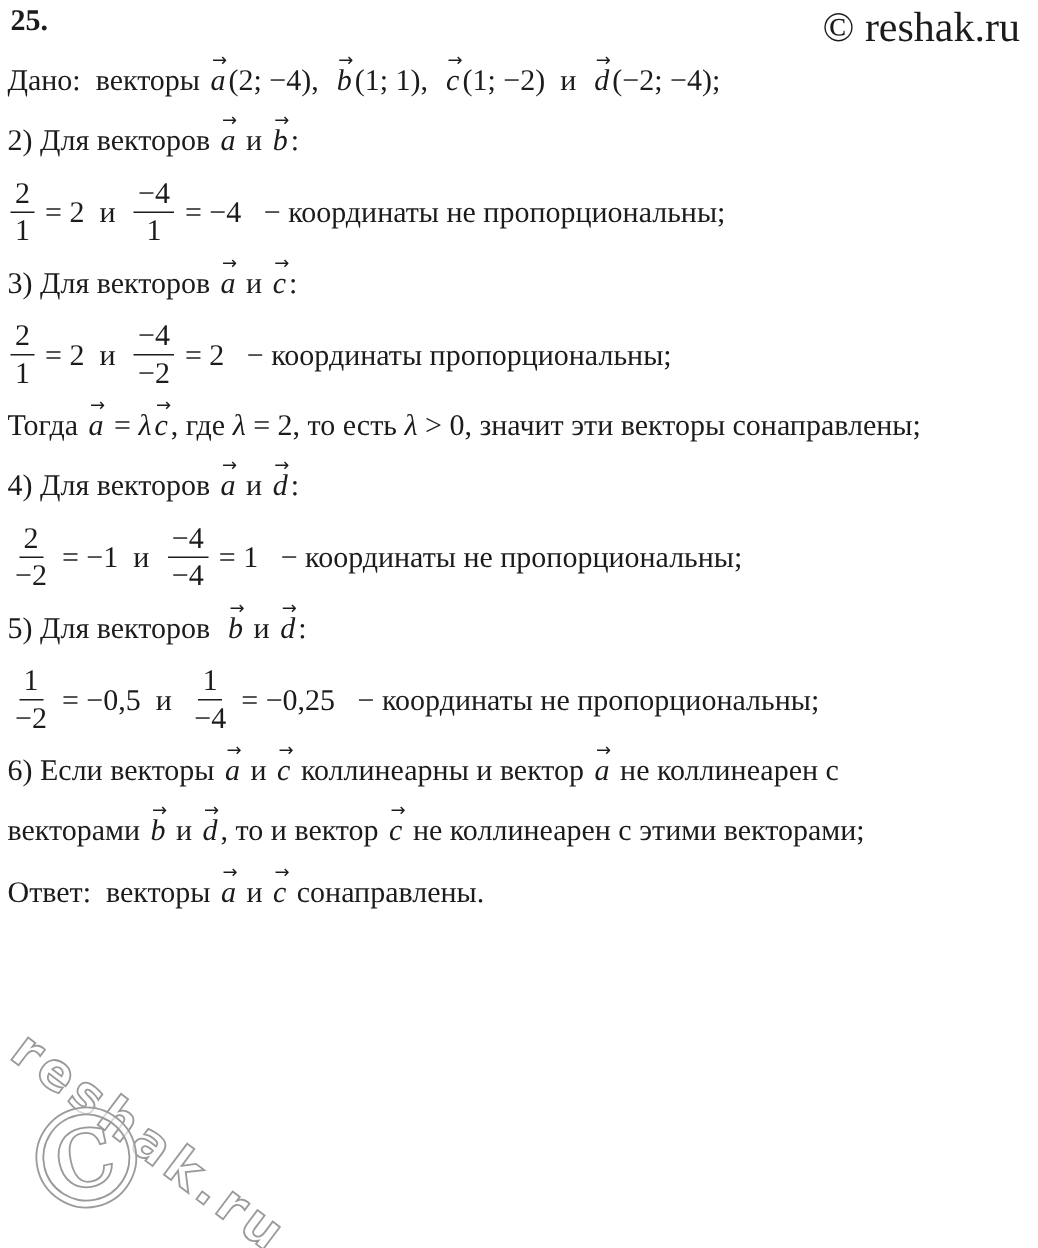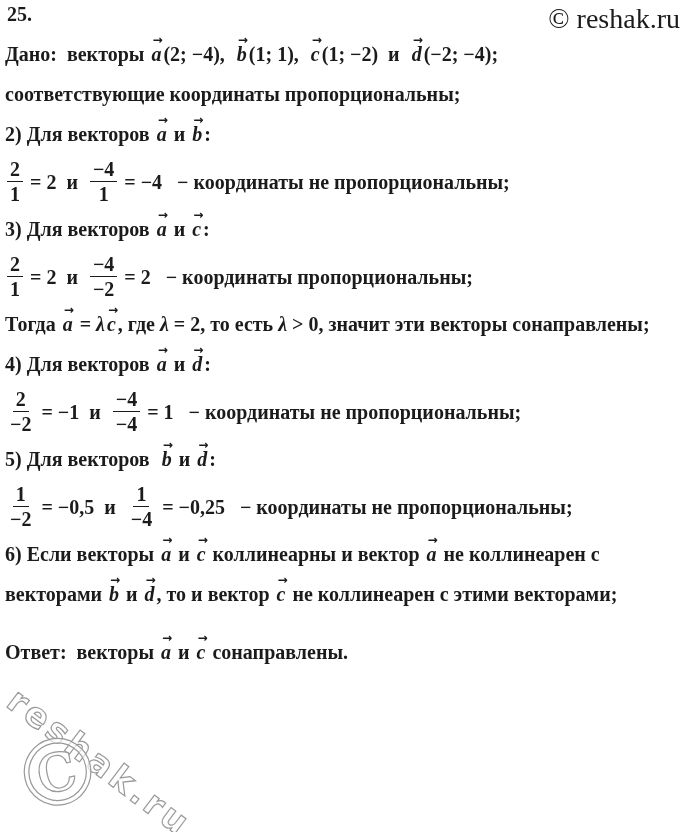--- a/index.html
+++ b/index.html
@@ -32,21 +32,20 @@
   .problem-number {
     font-weight: bold;
     font-size: 20px;
   }
   .site-copyright {
     font-size: 28px;
   }
   .line {
     line-height: 40px;
     white-space: pre;
-    font-weight: bold;
   }
   .fracline {
     display: flex;
     align-items: center;
     height: 55px;
     white-space: pre;
   }
   .fracline > span { flex: none; }
   .frac {
     display: inline-flex;
@@ -82,21 +81,21 @@
     top: -10px;
     font-size: 12px;
     font-style: normal;
     font-family: "DejaVu Sans", sans-serif;
     line-height: 1;
   }
   .it {
     font-style: italic;
   }
   [data-name="answer-line"] {
-    margin-top: 18px;
+    margin-top: 1px;
   }
   
   .watermark {
     position: absolute;
     z-index: 2;
     left: 0;
     top: 640px;
     width: 270px;
     height: 192px;
     pointer-events: none;
@@ -129,21 +128,20 @@
 </head>
 <body>
 
 <div class="doc" data-name="solution-document">
   <div class="header" data-name="page-header">
     <span class="problem-number" data-name="problem-number">25.</span>
     <span class="site-copyright" data-name="site-copyright">© reshak.ru</span>
   </div>
   <div data-name="document-lines">
       <div class="line" data-name="given-line"><span class="txt" data-name="text-segment">Дано:  векторы </span><span class="vec" data-name="vector-a"><span class="arr" data-name="vector-arrow-icon">→</span><span class="vl" data-name="vector-letter">a</span></span><span class="txt" data-name="text-segment">(2; −4),  </span><span class="vec" data-name="vector-b"><span class="arr" data-name="vector-arrow-icon">→</span><span class="vl" data-name="vector-letter">b</span></span><span class="txt" data-name="text-segment">(1; 1),  </span><span class="vec" data-name="vector-c"><span class="arr" data-name="vector-arrow-icon">→</span><span class="vl" data-name="vector-letter">c</span></span><span class="txt" data-name="text-segment">(1; −2)  и  </span><span class="vec" data-name="vector-d"><span class="arr" data-name="vector-arrow-icon">→</span><span class="vl" data-name="vector-letter">d</span></span><span class="txt" data-name="text-segment">(−2; −4);</span></div>
-      <div class="line" data-name="step1-line-2"><span class="txt" data-name="text-segment">соответствующие координаты пропорциональны;</span></div>
       <div class="line" data-name="step2-heading"><span class="txt" data-name="text-segment">2) Для векторов </span><span class="vec" data-name="vector-a"><span class="arr" data-name="vector-arrow-icon">→</span><span class="vl" data-name="vector-letter">a</span></span><span class="txt" data-name="text-segment"> и </span><span class="vec" data-name="vector-b"><span class="arr" data-name="vector-arrow-icon">→</span><span class="vl" data-name="vector-letter">b</span></span><span class="txt" data-name="text-segment">:</span></div>
       <div class="line fracline" data-name="step2-fractions"><span class="frac" data-name="fraction"><span class="num" data-name="fraction-numerator">2</span><span class="den" data-name="fraction-denominator">1</span></span><span class="txt" data-name="text-segment"> = 2  и  </span><span class="frac" data-name="fraction"><span class="num" data-name="fraction-numerator">−4</span><span class="den" data-name="fraction-denominator">1</span></span><span class="txt" data-name="text-segment"> = −4   − координаты не пропорциональны;</span></div>
       <div class="line" data-name="step3-heading"><span class="txt" data-name="text-segment">3) Для векторов </span><span class="vec" data-name="vector-a"><span class="arr" data-name="vector-arrow-icon">→</span><span class="vl" data-name="vector-letter">a</span></span><span class="txt" data-name="text-segment"> и </span><span class="vec" data-name="vector-c"><span class="arr" data-name="vector-arrow-icon">→</span><span class="vl" data-name="vector-letter">c</span></span><span class="txt" data-name="text-segment">:</span></div>
       <div class="line fracline" data-name="step3-fractions"><span class="frac" data-name="fraction"><span class="num" data-name="fraction-numerator">2</span><span class="den" data-name="fraction-denominator">1</span></span><span class="txt" data-name="text-segment"> = 2  и  </span><span class="frac" data-name="fraction"><span class="num" data-name="fraction-numerator">−4</span><span class="den" data-name="fraction-denominator">−2</span></span><span class="txt" data-name="text-segment"> = 2   − координаты пропорциональны;</span></div>
       <div class="line" data-name="step3-conclusion"><span class="txt" data-name="text-segment">Тогда </span><span class="vec" data-name="vector-a"><span class="arr" data-name="vector-arrow-icon">→</span><span class="vl" data-name="vector-letter">a</span></span><span class="txt" data-name="text-segment"> = </span><span class="it" data-name="math-symbol">λ</span><span class="vec" data-name="vector-c"><span class="arr" data-name="vector-arrow-icon">→</span><span class="vl" data-name="vector-letter">c</span></span><span class="txt" data-name="text-segment">, где </span><span class="it" data-name="math-symbol">λ</span><span class="txt" data-name="text-segment"> = 2, то есть </span><span class="it" data-name="math-symbol">λ</span><span class="txt" data-name="text-segment"> &gt; 0, значит эти векторы сонаправлены;</span></div>
       <div class="line" data-name="step4-heading"><span class="txt" data-name="text-segment">4) Для векторов </span><span class="vec" data-name="vector-a"><span class="arr" data-name="vector-arrow-icon">→</span><span class="vl" data-name="vector-letter">a</span></span><span class="txt" data-name="text-segment"> и </span><span class="vec" data-name="vector-d"><span class="arr" data-name="vector-arrow-icon">→</span><span class="vl" data-name="vector-letter">d</span></span><span class="txt" data-name="text-segment">:</span></div>
       <div class="line fracline" data-name="step4-fractions"><span class="frac" data-name="fraction"><span class="num" data-name="fraction-numerator">2</span><span class="den" data-name="fraction-denominator">−2</span></span><span class="txt" data-name="text-segment"> = −1  и  </span><span class="frac" data-name="fraction"><span class="num" data-name="fraction-numerator">−4</span><span class="den" data-name="fraction-denominator">−4</span></span><span class="txt" data-name="text-segment"> = 1   − координаты не пропорциональны;</span></div>
       <div class="line" data-name="step5-heading"><span class="txt" data-name="text-segment">5) Для векторов  </span><span class="vec" data-name="vector-b"><span class="arr" data-name="vector-arrow-icon">→</span><span class="vl" data-name="vector-letter">b</span></span><span class="txt" data-name="text-segment"> и </span><span class="vec" data-name="vector-d"><span class="arr" data-name="vector-arrow-icon">→</span><span class="vl" data-name="vector-letter">d</span></span><span class="txt" data-name="text-segment">:</span></div>
       <div class="line fracline" data-name="step5-fractions"><span class="frac" data-name="fraction"><span class="num" data-name="fraction-numerator">1</span><span class="den" data-name="fraction-denominator">−2</span></span><span class="txt" data-name="text-segment"> = −0,5  и  </span><span class="frac" data-name="fraction"><span class="num" data-name="fraction-numerator">1</span><span class="den" data-name="fraction-denominator">−4</span></span><span class="txt" data-name="text-segment"> = −0,25   − координаты не пропорциональны;</span></div>
       <div class="line" data-name="step6-line-1"><span class="txt" data-name="text-segment">6) Если векторы </span><span class="vec" data-name="vector-a"><span class="arr" data-name="vector-arrow-icon">→</span><span class="vl" data-name="vector-letter">a</span></span><span class="txt" data-name="text-segment"> и </span><span class="vec" data-name="vector-c"><span class="arr" data-name="vector-arrow-icon">→</span><span class="vl" data-name="vector-letter">c</span></span><span class="txt" data-name="text-segment"> коллинеарны и вектор </span><span class="vec" data-name="vector-a"><span class="arr" data-name="vector-arrow-icon">→</span><span class="vl" data-name="vector-letter">a</span></span><span class="txt" data-name="text-segment"> не коллинеарен с</span></div>

